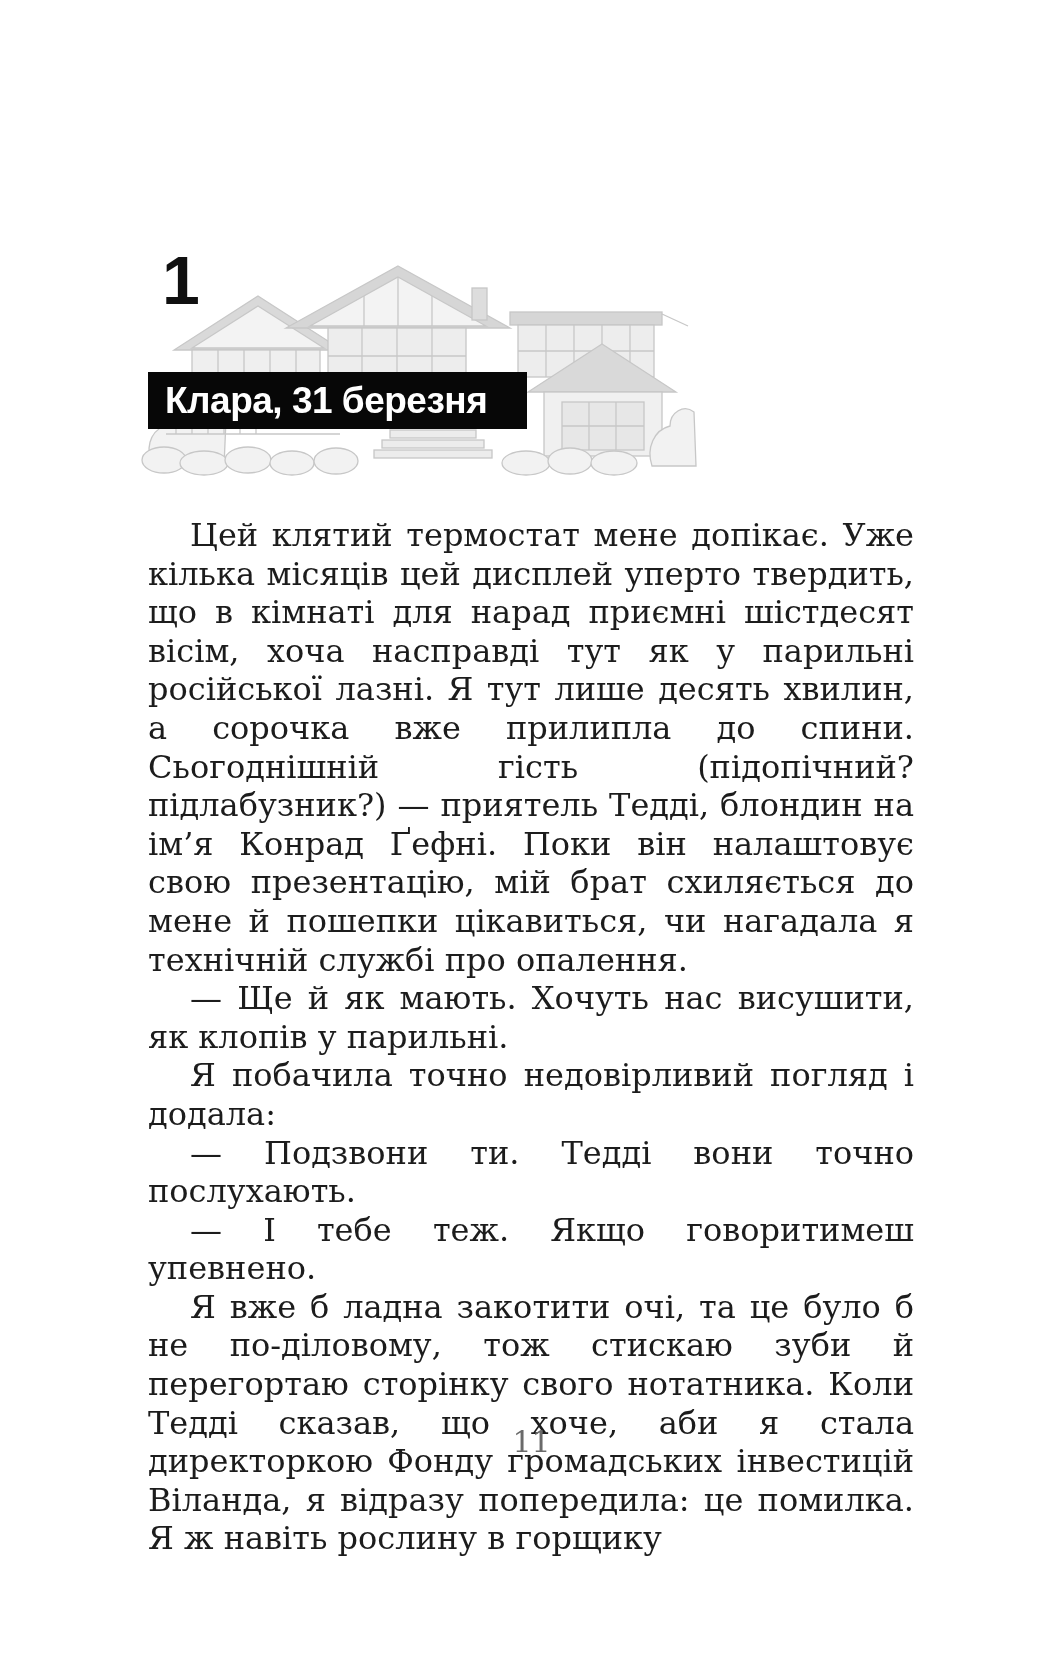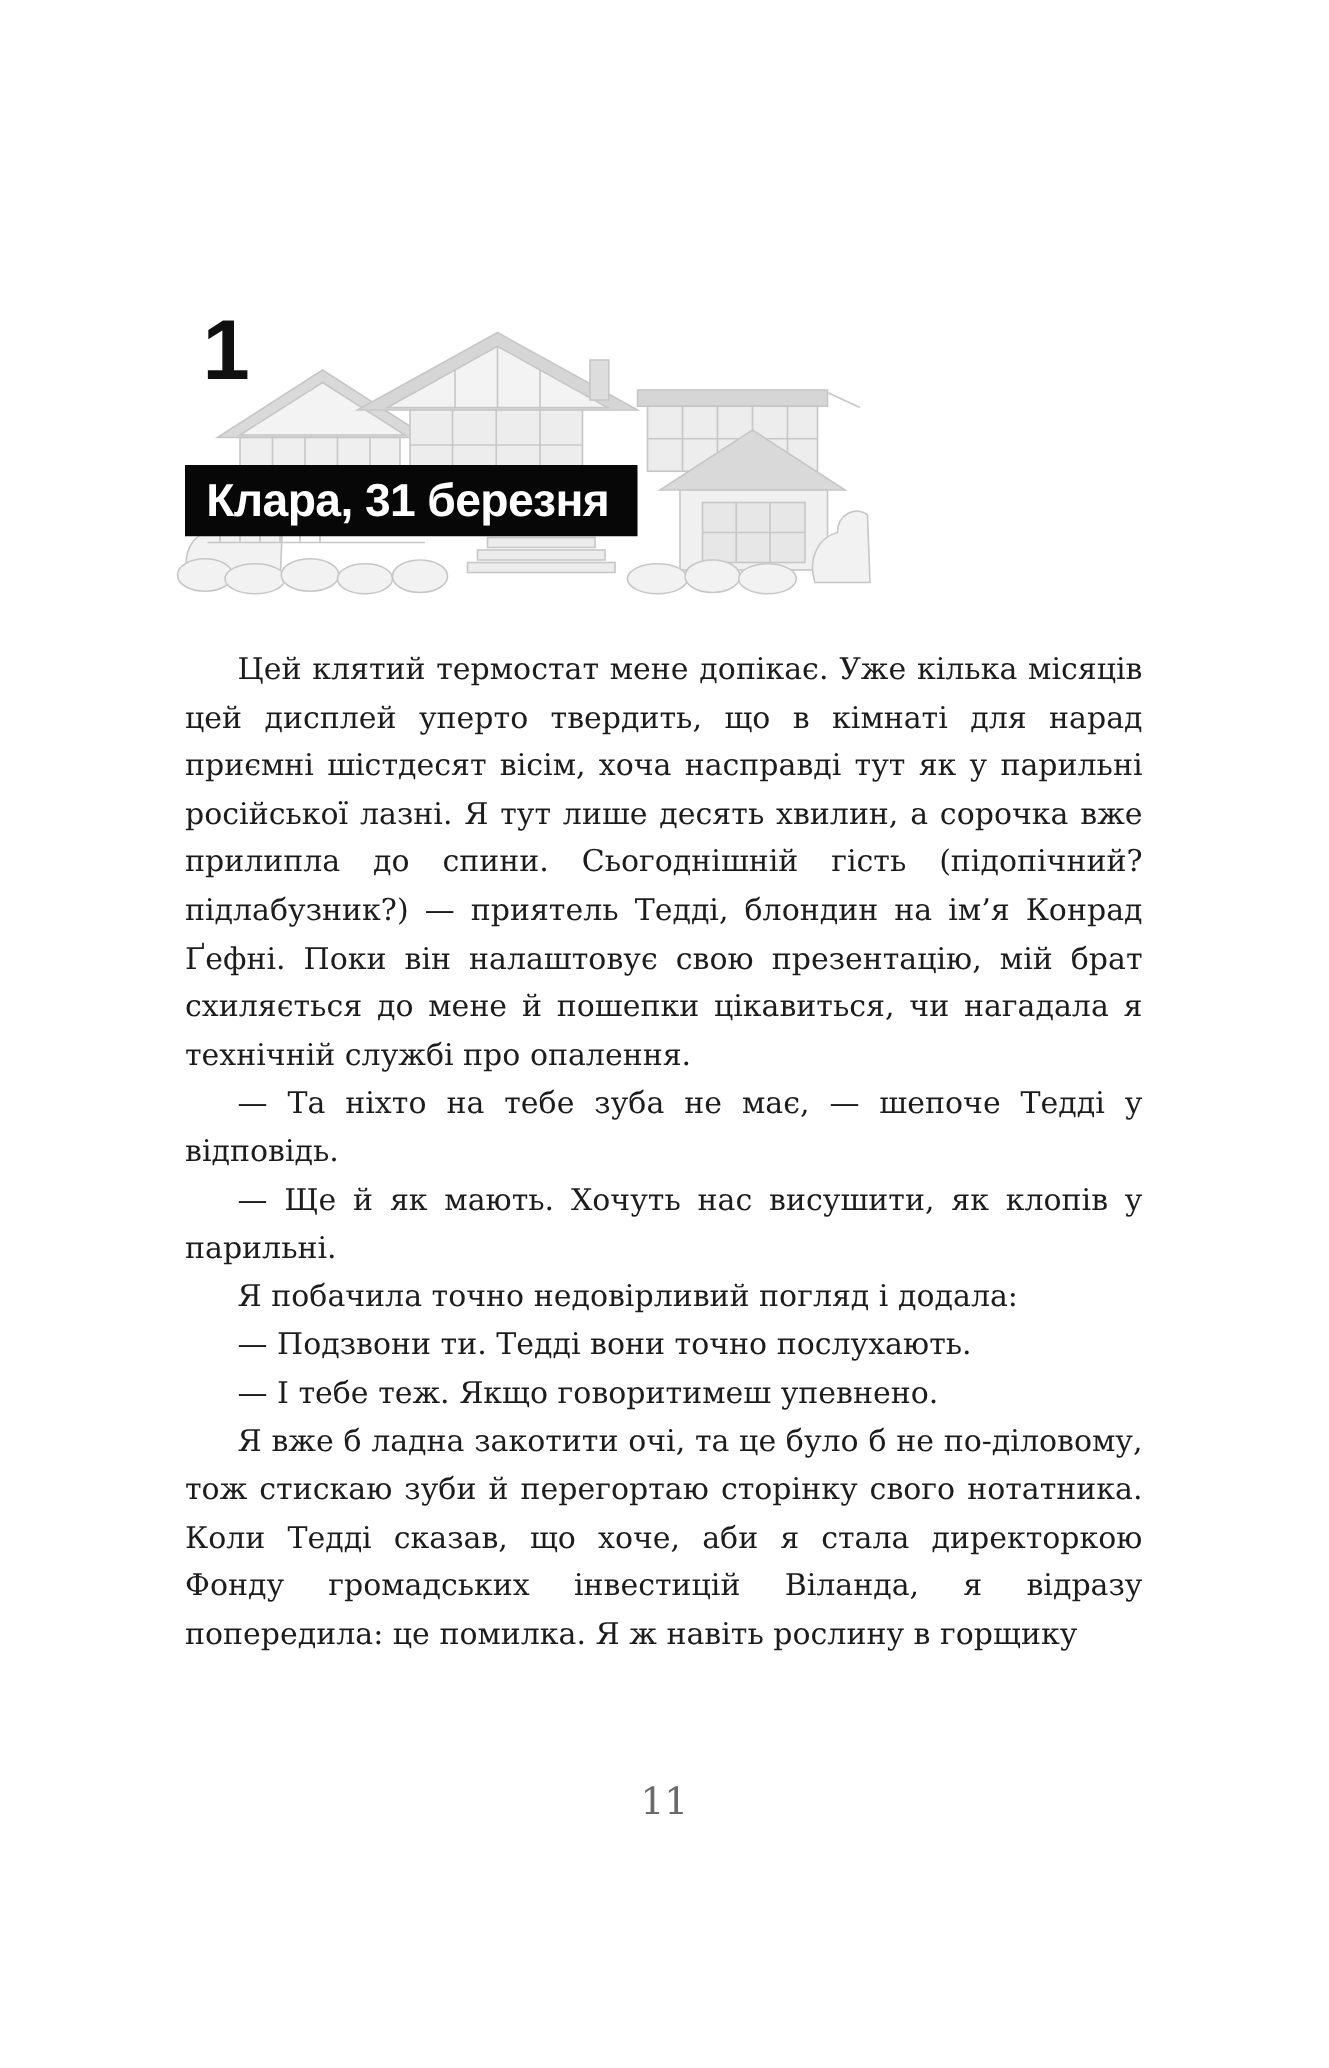--- a/index.html
+++ b/index.html
@@ -41,36 +41,36 @@
   }
   .chapter-title-bar {
     position: absolute;
     left: 148px;
     top: 372px;
     z-index: 3;
     height: 57px;
     background: #070707;
     display: inline-flex;
     align-items: center;
-    padding: 0 23px 0 17px;
+    padding: 0 40px 0 17px;
   }
   .chapter-title {
     font-family: "Liberation Sans", sans-serif;
     font-weight: 700;
     font-size: 37px;
     letter-spacing: -0.5px;
     color: #ffffff;
     white-space: nowrap;
   }
   .body-text {
     position: absolute;
     left: 148px;
     top: 516px;
     width: 766px;
-    font-size: 24px;
+    font-size: 32px;
     line-height: 38.6px;
     text-align: justify;
   }
   .body-text p {
     margin: 0;
     text-indent: 42px;
   }
   .page-number {
     position: absolute;
     left: 0;
@@ -165,21 +165,20 @@
     <div class="chapter-number">1</div>
 
     <div class="chapter-title-bar">
       <span class="chapter-title">Клара, 31 березня</span>
     </div>
 
   </header>
 
   <main class="body-text">
     <p>Цей клятий термостат мене допікає. Уже кілька місяців цей дисплей уперто твердить, що в кімнаті для нарад приємні шістдесят вісім, хоча насправді тут як у парильні російської лазні. Я тут лише десять хвилин, а сорочка вже прилипла до спини. Сьогоднішній гість (підопічний? підлабузник?) — приятель Тедді, блондин на ім’я Конрад Ґефні. Поки він налаштовує свою презентацію, мій брат схиляється до мене й пошепки цікавиться, чи нагадала я технічній службі про опалення.</p>
-    <p>— Та ніхто на тебе зуба не має, — шепоче Тедді у відповідь.</p>
     <p>— Ще й як мають. Хочуть нас висушити, як клопів у парильні.</p>
     <p>Я побачила точно недовірливий погляд і додала:</p>
     <p>— Подзвони ти. Тедді вони точно послухають.</p>
     <p>— І тебе теж. Якщо говоритимеш упевнено.</p>
     <p>Я вже б ладна закотити очі, та це було б не по-діловому, тож стискаю зуби й перегортаю сторінку свого нотатника. Коли Тедді сказав, що хоче, аби я стала директоркою Фонду громадських інвестицій Віланда, я відразу попередила: це помилка. Я ж навіть рослину в горщику</p>
   </main>
 
   <div class="page-number">11</div>
 
 </div>

